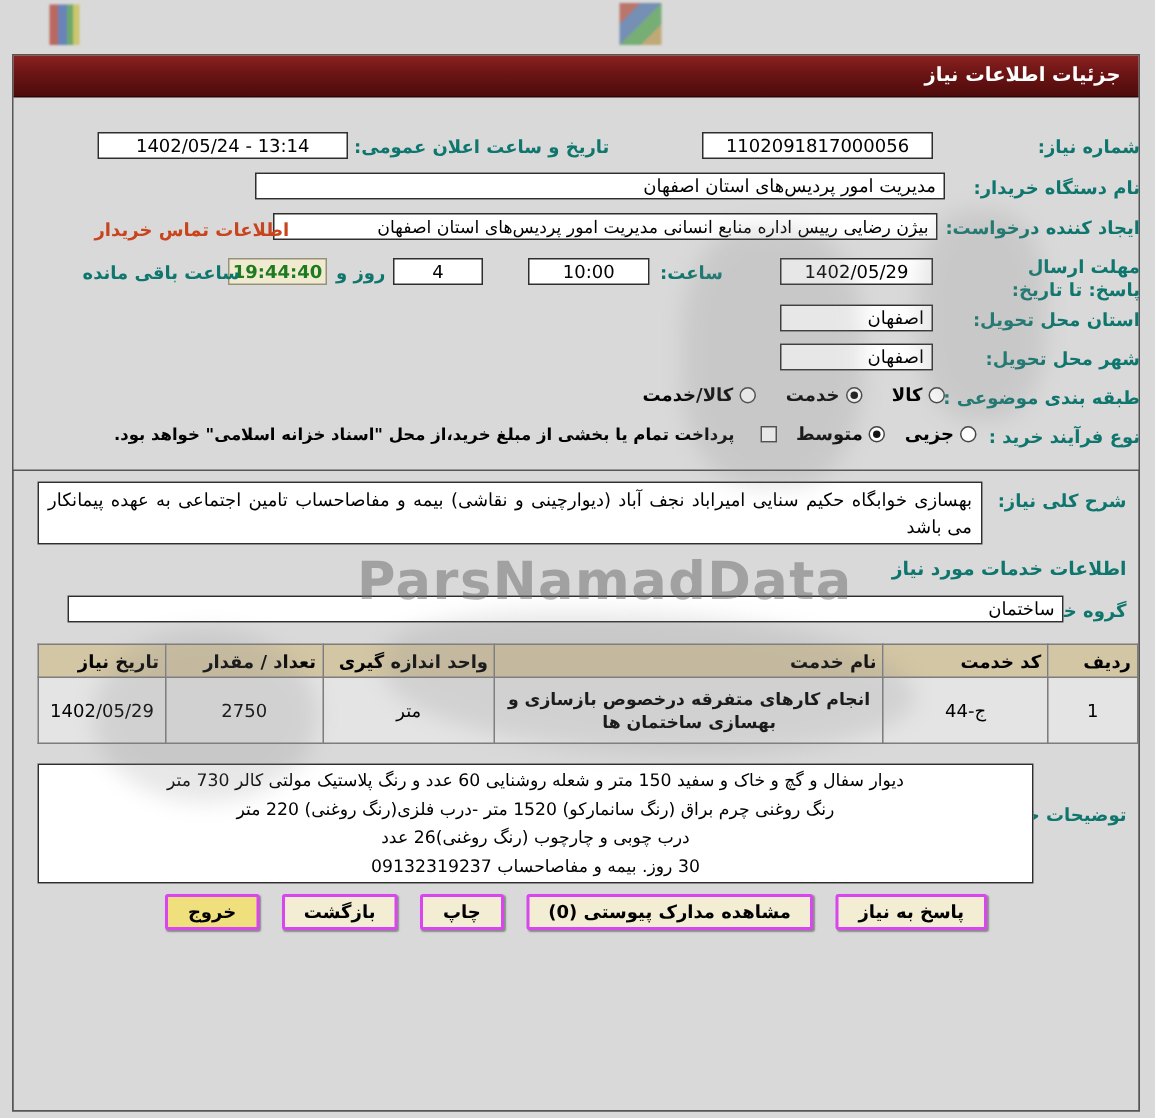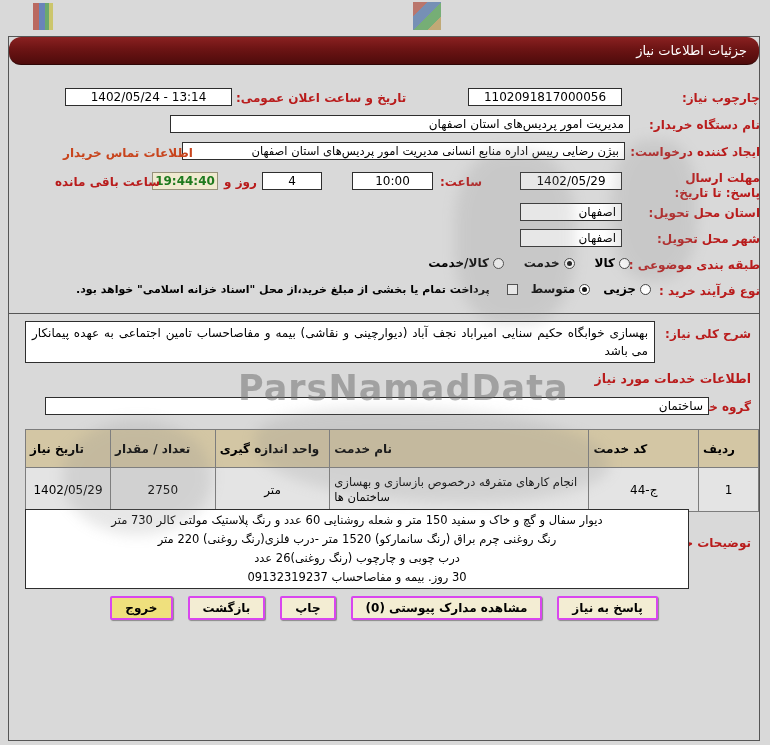--- a/index.html
+++ b/index.html
@@ -1,36 +1,36 @@
 <!DOCTYPE html>
 <html lang="fa" dir="rtl"><head>
 <meta charset="utf-8">
 <style>
   html,body{margin:0;padding:0;}
   body{width:770px;height:745px;background:#d9d9d9;font-family:"DejaVu Sans",sans-serif;color:#000;overflow:hidden;}
   .page{position:relative;width:770px;height:745px;direction:rtl;overflow:hidden;background:#d9d9d9;}
   .abs{position:absolute;box-sizing:border-box;}
-  .lbl{position:absolute;font-size:12px;font-weight:bold;white-space:nowrap;color:#b91c1c;}
+  .lbl{position:absolute;font-size:12px;font-weight:bold;white-space:nowrap;color:#0f766e;}
   .inp{position:absolute;background:#fff;border:1px solid #2e2e2e;height:18px;box-sizing:border-box;font-size:12px;line-height:16px;padding:0 5px;overflow:hidden;}
   .center{text-align:center;}
   .num{direction:ltr;unicode-bidi:embed;}
   .outer-frame{position:absolute;left:8px;top:36px;width:752px;height:705px;border:1px solid #565656;box-sizing:border-box;pointer-events:none;}
-  .header-bar{position:absolute;left:9px;top:37px;width:750px;height:28px;background:linear-gradient(180deg,#8a2121 0%,#6c1414 45%,#4e0b0b 100%);border-bottom:1px solid #2f0606;box-sizing:border-box;color:#fff;font-size:13px;font-weight:normal;line-height:28px;padding-right:12px;border-radius:12px;}
+  .header-bar{position:absolute;left:9px;top:37px;width:750px;height:28px;background:linear-gradient(180deg,#8a2121 0%,#6c1414 45%,#4e0b0b 100%);border-bottom:1px solid #2f0606;box-sizing:border-box;color:#fff;font-size:13px;font-weight:bold;line-height:28px;padding-right:12px;}
   .opt{display:inline-flex;align-items:center;gap:4px;font-size:12px;font-weight:bold;white-space:nowrap;}
   .radio{width:11px;height:11px;min-width:11px;border:1px solid #444;border-radius:50%;background:#fff;position:relative;display:inline-block;box-sizing:border-box;}
   .radio.checked::after{content:"";position:absolute;left:2px;top:2px;right:2px;bottom:2px;background:#141414;border-radius:50%;}
   .checkbox{width:11px;height:11px;min-width:11px;border:1px solid #444;background:#fff;display:inline-block;box-sizing:border-box;position:relative;}
   .main-box{position:absolute;left:8px;top:313px;width:752px;height:428px;border:1px solid #565656;box-sizing:border-box;}
   .countdown{position:absolute;height:18px;background:#f0ead0;border:1px solid #96927a;box-sizing:border-box;text-align:center;font-size:12px;font-weight:bold;line-height:16px;color:#1e7a1e;}
   .txtbox{position:absolute;background:#fff;border:1px solid #2e2e2e;box-sizing:border-box;overflow:hidden;}
   .svc-table{position:absolute;left:16px;top:115px;border-collapse:collapse;direction:rtl;table-layout:fixed;}
   .svc-table th,.svc-table td{border:1px solid #7d7d7d;font-size:12px;padding:0 4px;box-sizing:border-box;overflow:hidden;}
-  .svc-table th{background:#d3c6a4;font-weight:bold;height:38px;text-align:left;}
+  .svc-table th{background:#d3c6a4;font-weight:bold;height:22px;text-align:right;}
   .svc-table td{background:#e4e4e4;height:44px;text-align:center;}
-  .svc-table td.name-cell{text-align:left;font-size:11.5px;line-height:15px;}
+  .svc-table td.name-cell{text-align:center;font-size:11.5px;line-height:15px;font-weight:bold;}
   .btn-row{position:absolute;left:0;right:0;top:282px;display:flex;flex-direction:row;justify-content:center;gap:15px;direction:rtl;}
   .btn{height:24px;padding:0 13px;background:#f3edd3;border:2px solid #d946ef;border-radius:2px;box-shadow:1px 1px 1px rgba(60,60,60,.5);font-family:"DejaVu Sans",sans-serif;font-size:12px;font-weight:bold;color:#000;cursor:pointer;white-space:nowrap;}
   .btn-exit{background:#efe07d;}
   .link{color:#c8441c;}
   .wm-layer{position:absolute;inset:0;pointer-events:none;z-index:9;}
   .wm-brand{position:absolute;left:238px;top:368px;font-size:35px;font-weight:bold;color:rgba(105,105,105,.5);letter-spacing:1px;direction:ltr;font-family:"DejaVu Sans",sans-serif;}
   .blob{position:absolute;background:#8a8a8a;opacity:.2;filter:blur(7px);border-radius:40%;}
   .wm-icon1{position:absolute;left:33px;top:3px;width:20px;height:27px;background:linear-gradient(90deg,#b04438 0 30%,#4668b0 30% 60%,#4a9a4a 60% 80%,#c8c04a 80%);opacity:.75;filter:blur(.6px);}
   .wm-icon2{position:absolute;left:413px;top:2px;width:28px;height:28px;background:linear-gradient(135deg,#b05548 0 25%,#5578aa 25% 50%,#56a056 50% 75%,#b89a56 75%);opacity:.75;filter:blur(.6px);}
 </style>
@@ -40,21 +40,21 @@
 <div class="page">
 
   <div class="wm-icon1"></div>
   <div class="wm-icon2"></div>
   <div class="outer-frame"></div>
 
   <div class="header-bar">
     <span>جزئیات اطلاعات نیاز</span>
   </div>
 
-  <span class="lbl" style="right:10px;top:91px;">چارچوب نیاز:</span>
+  <span class="lbl" style="right:10px;top:91px;">شماره نیاز:</span>
   <div class="inp center num" style="left:468px;top:88px;width:154px;">1102091817000056</div>
   <span class="lbl" style="left:236px;top:91px;">تاریخ و ساعت اعلان عمومی:</span>
   <div class="inp center num" style="left:65px;top:88px;width:167px;">1402/05/24 - 13:14</div>
 
   <span class="lbl" style="right:10px;top:118px;">نام دستگاه خریدار:</span>
   <div class="inp" style="left:170px;top:115px;width:460px;">مدیریت امور پردیس‌های استان اصفهان</div>
 
   <span class="lbl" style="right:10px;top:145px;">ایجاد کننده درخواست:</span>
   <div class="inp" style="left:182px;top:142px;width:443px;font-size:11.5px;">بیژن  رضایی رییس اداره منابع انسانی مدیریت امور پردیس‌های استان اصفهان</div>
   <span class="lbl link" style="left:63px;top:146px;">اطلاعات تماس خریدار</span>

